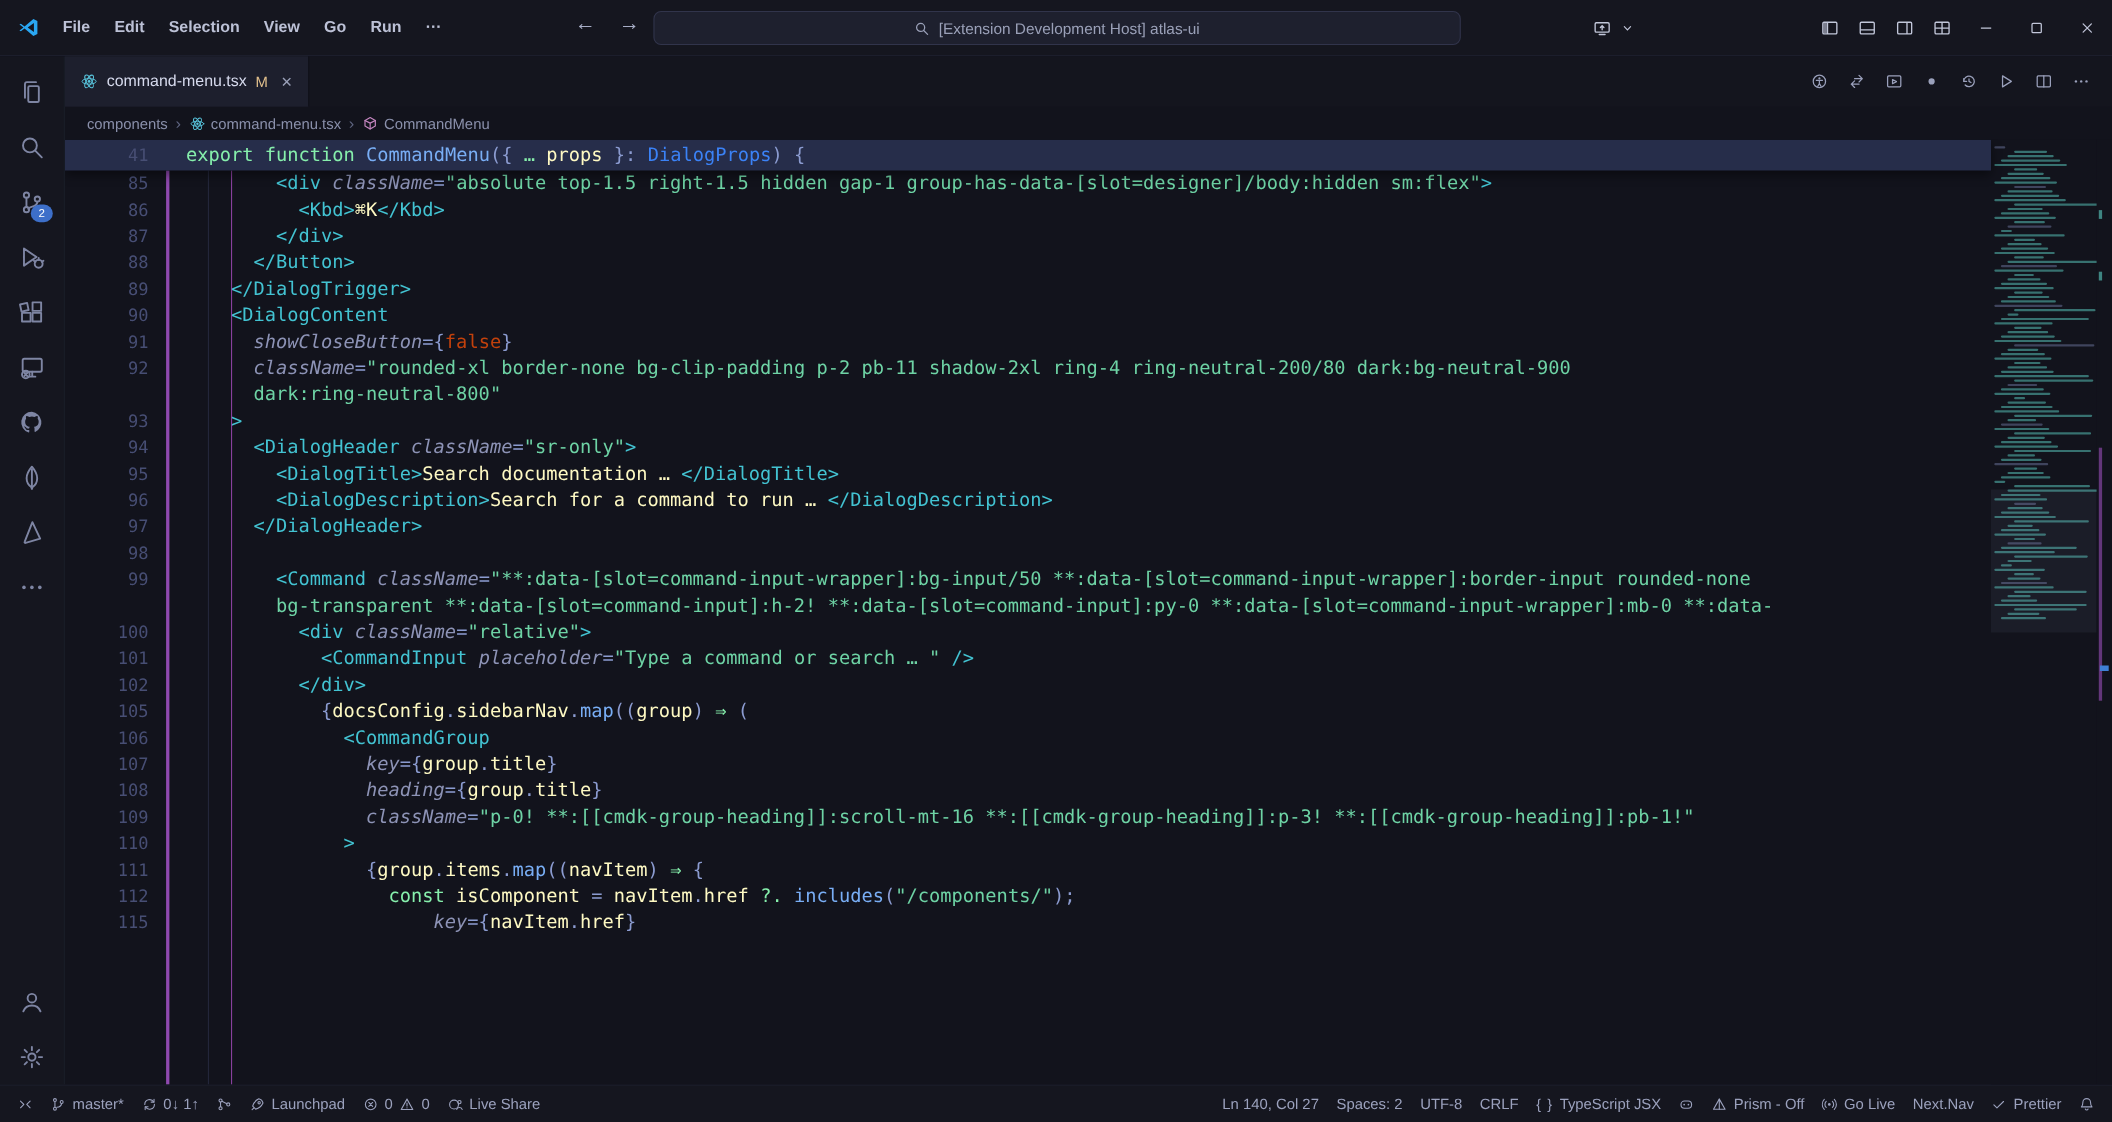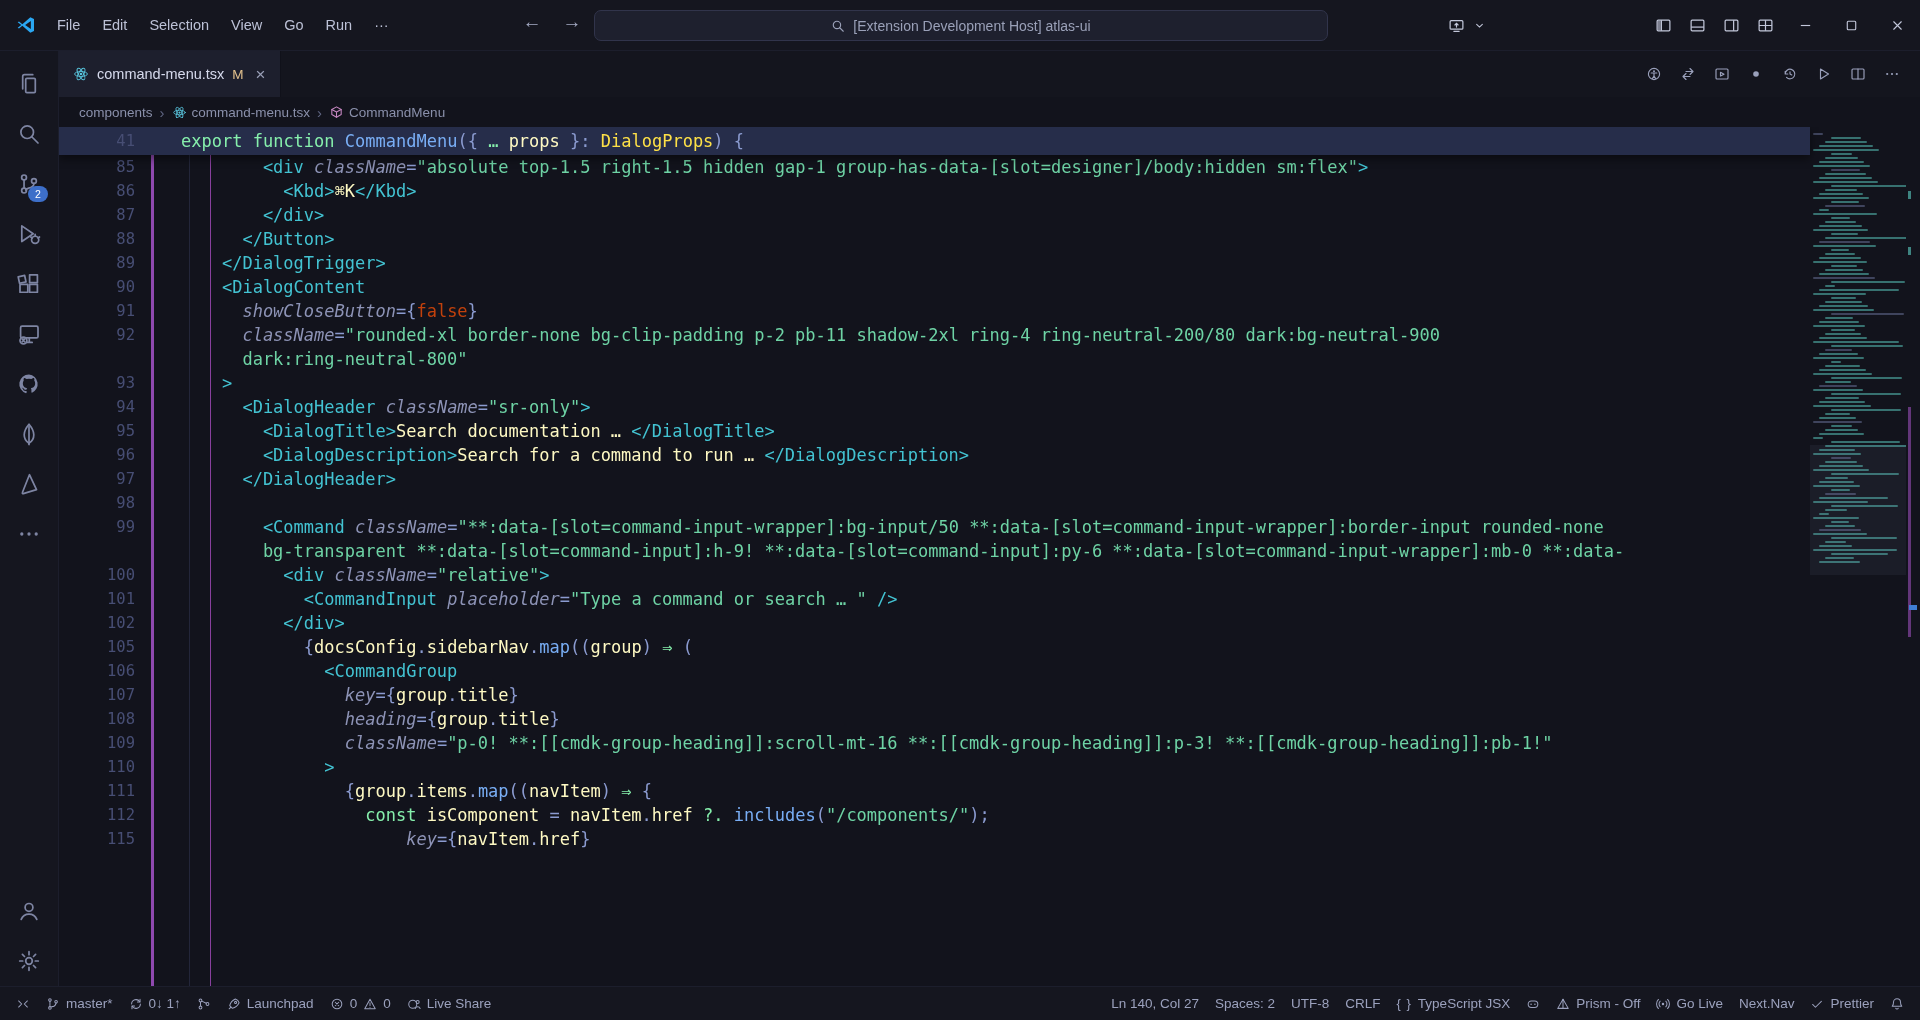--- a/index.html
+++ b/index.html
@@ -2,21 +2,21 @@
 <html><head>
 <meta charset="utf-8">
 <style>
   html,body{margin:0;padding:0;background:#0d0e15;}
   .window{width:1920px;height:1020px;display:flex;flex-direction:column;background:#12131c;
     font-family:"Liberation Sans",sans-serif;color:#c8cde6;overflow:hidden;position:relative;user-select:none;}
 
   
   .titlebar{height:50px;background:#15161f;border-bottom:1px solid #1c1e2c;display:flex;align-items:center;position:relative;flex:0 0 auto;}
   .vscode-logo{margin:0 10px 0 16px;display:flex;}
-  .menu-items{display:flex;align-items:center;}
+  .menu-items{display:flex;align-items:center;font-weight:bold;}
   .menu-item{padding:6px 11px;font-size:14.5px;color:#bcc1d6;border-radius:5px;cursor:default;}
   .nav-arrow{position:absolute;top:11px;font-size:19px;color:#a7adc6;width:32px;text-align:center;}
   #nav-back{left:516px;} #nav-forward{left:556px;}
   .search-pill{position:absolute;left:calc(50% - 366px);top:10px;width:732px;height:29px;background:#1e202e;
     border:1px solid #31344b;border-radius:7px;display:flex;align-items:center;justify-content:center;gap:8px;
     color:#9aa0b8;font-size:14px;}
   .tb-right{position:absolute;right:0;top:0;height:100%;display:flex;align-items:center;color:#c2c7da;}
   .tb-icon{width:34px;height:34px;display:flex;align-items:center;justify-content:center;border-radius:5px;}
   .cast-group{display:flex;align-items:center;margin-right:160px;}
   .win-btn{width:46px;height:50px;display:flex;align-items:center;justify-content:center;}
@@ -40,33 +40,33 @@
   .ed-toolbar .tb-icon{width:28px;height:28px;}
 
   
   .breadcrumbs{height:30px;display:flex;align-items:center;padding-left:20px;font-size:13.5px;color:#8a90ab;gap:7px;flex:0 0 auto;}
   .crumb{display:flex;align-items:center;gap:5px;}
   .crumb-sep{color:#5f6582;font-size:15px;}
 
   
   .editor{flex:1;position:relative;overflow:hidden;font-family:"DejaVu Sans Mono","DejaVu Sans",monospace;font-size:17px;line-height:24px;}
   .rows-area{position:absolute;top:28px;left:0;right:110px;bottom:0;}
-  .row{display:flex;height:24px;gap:12px;}
+  .row{display:flex;height:24px;}
   .ln{flex:0 0 84px;text-align:right;padding-right:8px;box-sizing:border-box;color:#474e74;font-size:15.5px;}
   .code{white-space:pre;padding-left:26px;}
   .sticky{position:absolute;top:0;left:0;right:110px;height:28px;background:#262d4a;z-index:6;box-shadow:0 4px 10px rgba(0,0,0,.45);}
   .sticky .row{height:28px;line-height:28px;}
   .change-bar{position:absolute;left:92px;top:28px;bottom:0;width:3px;background:#a653c9;opacity:.85;z-index:2;}
   .guide{position:absolute;top:28px;bottom:0;width:1px;z-index:1;}
   .guide.g1{left:130px;background:#23263a;}
   .guide.g2{left:151px;background:#b050c8;opacity:.75;}
 
   .tk-pln{color:#fef9c3}.tk-tag{color:#43c3d2}.tk-attr{color:#8d93b6;font-style:italic}
   .tk-str{color:#6ed3a5}.tk-pun{color:#8b9bd0}.tk-kw{color:#86efac}.tk-fn{color:#79aef5}
-  .tk-type{color:#fde047}.tk-bool{color:#c2410c}
+  .tk-type{color:#3b82f6}.tk-bool{color:#c2410c}
 
   
   .minimap{position:absolute;top:0;right:14px;width:96px;bottom:0;background:#12131c;z-index:5;padding-top:4px;box-sizing:border-box;}
   .mm-bar{height:2.5px;margin:1.5px 6px 1.5px 0;background:rgba(92,208,196,.5);border-radius:1px;}
   .mm-slider{position:absolute;left:0;right:0;top:318px;height:130px;background:rgba(140,150,190,.08);}
   .overview{position:absolute;top:0;right:0;width:14px;bottom:0;background:#12131c;z-index:5;}
   .ov-change{position:absolute;left:2px;width:3px;top:280px;height:230px;background:rgba(166,83,201,.55);}
   .ov-cursor{position:absolute;right:3px;width:8px;height:5px;background:#3f7fd4;top:478px;}
   .ov-mark{position:absolute;left:2px;width:3px;height:8px;background:rgba(92,208,196,.6);}
 
@@ -440,21 +440,21 @@
             <div class="row">
               <span class="ln">98</span>
               <div class="code"></div>
             </div>
             <div class="row">
               <span class="ln">99</span>
               <div class="code"><span class="tk-tag">        &lt;Command</span><span class="tk-pln"> </span><span class="tk-attr">className</span><span class="tk-pun">=</span><span class="tk-str">"**:data-[slot=command-input-wrapper]:bg-input/50 **:data-[slot=command-input-wrapper]:border-input rounded-none</span></div>
             </div>
             <div class="row">
               <span class="ln"></span>
-              <div class="code"><span class="tk-str">        bg-transparent **:data-[slot=command-input]:h-9! **:data-[slot=command-input]:py-6 **:data-[slot=command-input-wrapper]:mb-0 **:data-</span></div>
+              <div class="code"><span class="tk-str">        bg-transparent **:data-[slot=command-input]:h-2! **:data-[slot=command-input]:py-0 **:data-[slot=command-input-wrapper]:mb-0 **:data-</span></div>
             </div>
             <div class="row">
               <span class="ln">100</span>
               <div class="code"><span class="tk-tag">          &lt;div</span><span class="tk-pln"> </span><span class="tk-attr">className</span><span class="tk-pun">=</span><span class="tk-str">"relative"</span><span class="tk-tag">&gt;</span></div>
             </div>
             <div class="row">
               <span class="ln">101</span>
               <div class="code"><span class="tk-tag">            &lt;CommandInput</span><span class="tk-pln"> </span><span class="tk-attr">placeholder</span><span class="tk-pun">=</span><span class="tk-str">"Type a command or search … "</span><span class="tk-pln"> </span><span class="tk-tag">/&gt;</span></div>
             </div>
             <div class="row">

